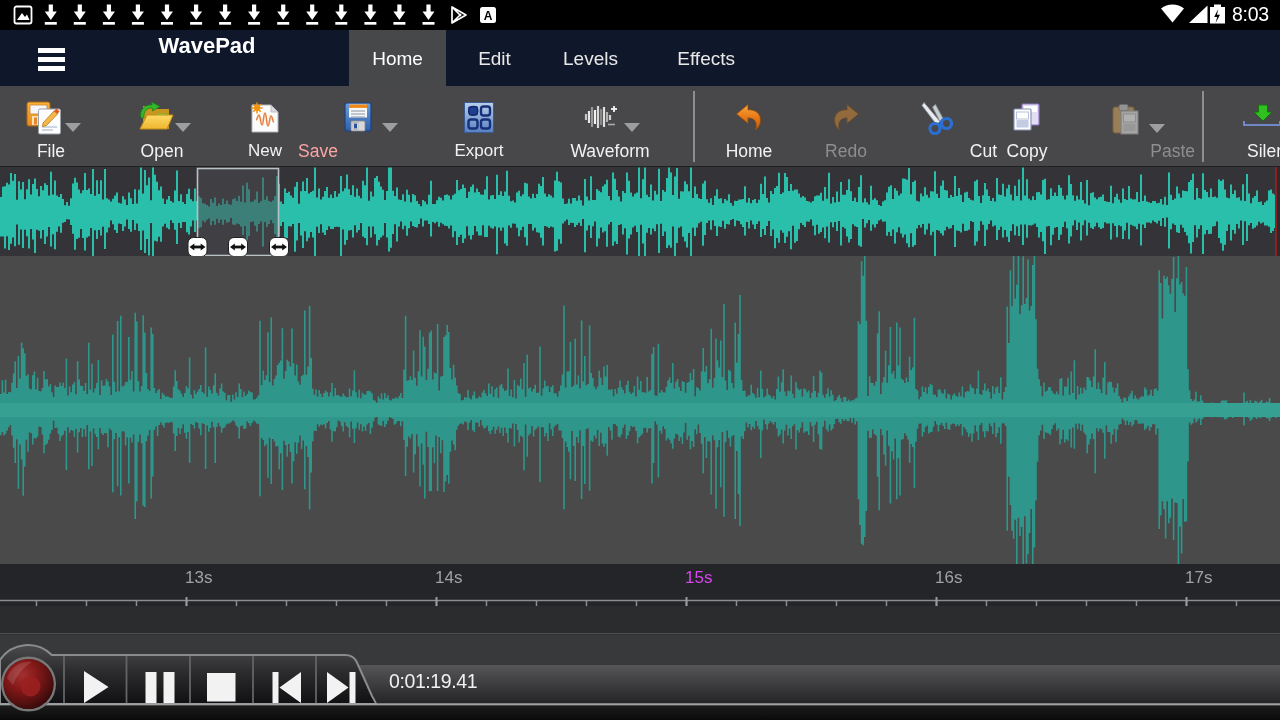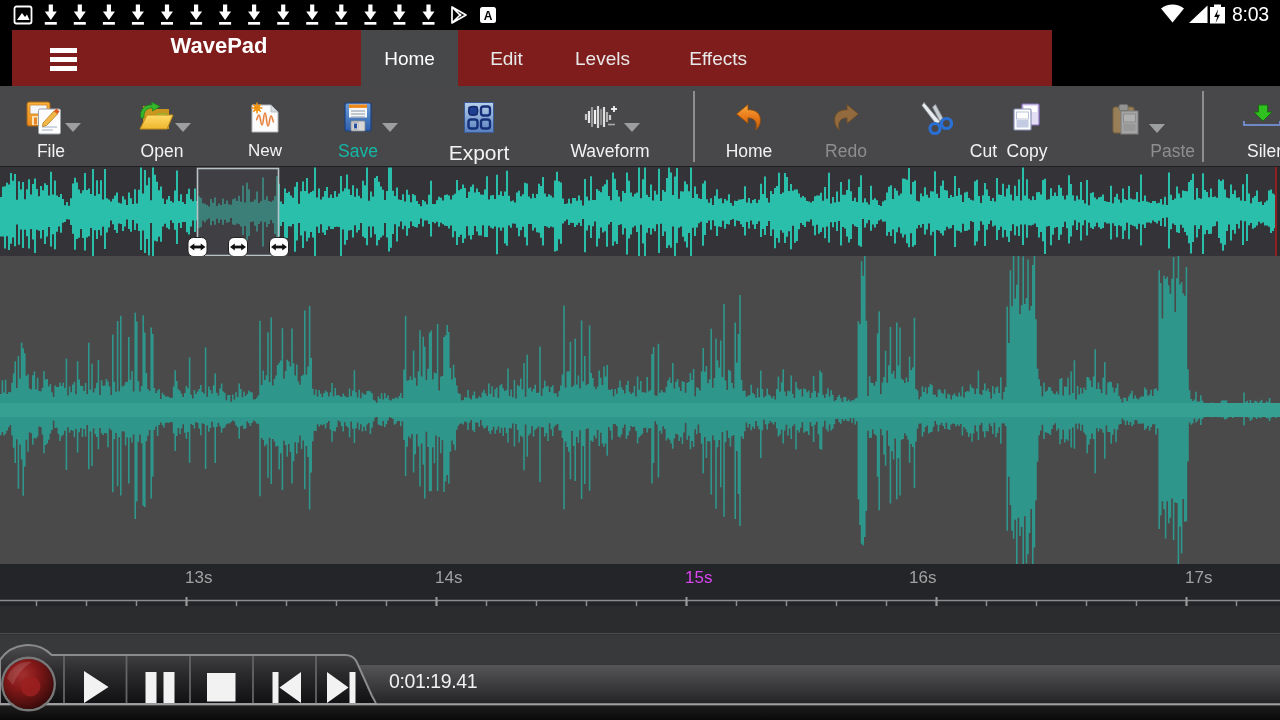--- a/index.html
+++ b/index.html
@@ -90,21 +90,21 @@
   <path d="M1172.5 22.5 L1161 8.5 A 18.5 18.5 0 0 1 1184 8.5 Z" fill="#fff"></path>
 
   <path d="M1207.5 5.5 L1207.5 23 L1189 23 Z" fill="#fff"></path>
 
   <path d="M1210 7 h4 v-2.5 h7 v2.5 h4 v16.5 h-15 z" fill="#fff"></path>
   <path d="M1218.2 9 l-4 8 h3 l-1.6 6 4.4 -8.2 h-3 z" fill="#000"></path>
 </svg>
 <div class="abs" style="left:1232px;top:3px;font-size:19.5px;color:#fff;letter-spacing:-0.3px">8:03</div>
 </div>
 
-<div class="abs" style="left:12px;top:30px;width:1040px;height:56px;background:#7f1d1d">
+<div class="abs" style="left:0;top:30px;width:1280px;height:56px;background:#0f172a">
   <div class="abs" style="left:349px;top:0;width:97px;height:56px;background:#47484a"></div>
   <div class="abs" style="left:37.5px;top:18px;width:27.5px;height:5px;background:#fff"></div>
   <div class="abs" style="left:37.5px;top:27px;width:27.5px;height:5px;background:#fff"></div>
   <div class="abs" style="left:37.5px;top:36px;width:27.5px;height:5px;background:#fff"></div>
   <div class="abs" style="left:107px;top:2.5px;width:200px;text-align:center;font-size:22px;font-weight:bold;color:#fff">WavePad</div>
   <div class="abs" style="left:349px;top:17.5px;width:97px;text-align:center;font-size:19px;color:#fff">Home</div>
   <div class="abs" style="left:446px;top:17.5px;width:97px;text-align:center;font-size:19px;color:#e8e8e8">Edit</div>
   <div class="abs" style="left:543px;top:17.5px;width:95px;text-align:center;font-size:19px;color:#e8e8e8">Levels</div>
   <div class="abs" style="left:638px;top:17.5px;width:97px;text-align:right;font-size:19px;color:#e8e8e8">Effects</div>
 </div>
@@ -263,22 +263,22 @@
     <svg class="abs" style="left:1149.0px;top:37.5px" width="16" height="9" viewBox="0 0 16 9">
       <path d="M0 0 L16 0 L8 9 Z" fill="#9c9ea0"></path>
     </svg>
     <svg class="abs" style="left:1242px;top:18px" width="38" height="26" viewBox="0 0 38 26">
 <path d="M16.5 1 L25.5 1 L25.5 8 L30 8 L21 17 L12 8 L16.5 8 Z" fill="#30c020" stroke="#187010" stroke-width="1"></path>
 <path d="M2 17 L2 21 L38 21 L38 17" fill="none" stroke="#7088c8" stroke-width="2"></path>
 </svg>
   <div class="abs" style="left:-9px;top:55px;width:120px;text-align:center;font-size:17.5px;color:#f2f2f2">File</div>
     <div class="abs" style="left:102px;top:55px;width:120px;text-align:center;font-size:17.5px;color:#f2f2f2">Open</div>
     <div class="abs" style="left:205px;top:55px;width:120px;text-align:center;font-size:17px;color:#f2f2f2">New</div>
-    <div class="abs" style="left:298px;top:55px;width:120px;text-align:center;font-size:17.5px;color:#14b8a6">Save</div>
-    <div class="abs" style="left:419px;top:55px;width:120px;text-align:center;font-size:21px;color:#f2f2f2">Export</div>
+    <div class="abs" style="left:298px;top:55px;width:120px;font-size:17.5px;color:#fca5a5">Save</div>
+    <div class="abs" style="left:419px;top:55px;width:120px;text-align:center;font-size:17px;color:#f2f2f2">Export</div>
     <div class="abs" style="left:550px;top:55px;width:120px;text-align:center;font-size:17.5px;color:#f2f2f2">Waveform</div>
     <div class="abs" style="left:689px;top:55px;width:120px;text-align:center;font-size:17.5px;color:#f2f2f2">Home</div>
     <div class="abs" style="left:786px;top:55px;width:120px;text-align:center;font-size:17.5px;color:#8e8e90">Redo</div>
     <div class="abs" style="left:877px;top:55px;width:120px;text-align:right;font-size:17.5px;color:#f2f2f2">Cut</div>
     <div class="abs" style="left:967px;top:55px;width:120px;text-align:center;font-size:17.5px;color:#f2f2f2">Copy</div>
     <div class="abs" style="left:1075px;top:55px;width:120px;text-align:right;font-size:17.5px;color:#8e8e90">Paste</div>
     <div class="abs" style="left:1247px;top:55px;width:100px;font-size:17.5px;color:#f2f2f2">Silence</div>
 </div>
 <div class="abs" style="left:0;top:166px;width:1280px;height:1.5px;background:#202022"></div>
 
@@ -315,21 +315,21 @@
 <svg class="abs" style="left:0;top:0" width="1280" height="308">
   <path d="M0.8 137.9V179.3M2.4 124.3V175.9M4.0 136.6V179.5M5.6 123.7V177.8M7.2 138.1V174.6M8.8 136.1V171.3M10.4 136.3V169.1M12.0 126.7V179.6M13.6 117.6V191.8M15.2 105.2V207.0M16.8 132.0V183.2M18.4 100.1V232.7M20.0 122.6V188.4M21.6 86.6V203.6M23.2 92.3V239.8M24.8 97.2V210.5M26.4 119.7V183.8M28.0 118.2V195.8M29.6 132.4V176.3M31.2 133.6V177.3M32.8 119.2V188.5M34.4 115.6V181.9M36.0 133.3V182.8M37.6 121.7V180.4M39.2 135.1V170.4M40.8 135.2V171.1M42.4 132.0V178.6M44.0 115.0V197.3M45.6 123.6V189.0M47.2 123.1V187.6M48.8 130.6V183.7M50.4 128.0V177.5M52.0 136.3V174.1M53.6 141.1V164.7M55.2 129.5V172.1M56.8 130.9V171.8M58.4 130.9V177.9M60.0 126.5V185.1M61.6 130.1V180.3M63.2 126.8V178.8M64.8 131.9V174.8M66.4 102.5V214.0M68.0 139.5V171.3M69.6 130.4V176.7M71.2 136.2V173.9M72.8 128.4V174.8M74.4 126.1V181.0M76.0 138.3V173.1M77.6 105.2V196.5M79.2 123.5V176.3M80.8 129.8V172.0M82.4 130.1V181.1M84.0 134.9V172.9M85.6 126.9V180.5M87.2 138.1V168.9M88.8 86.7V213.2M90.4 133.4V175.5M92.0 107.7V209.9M93.6 136.6V172.6M95.2 132.3V178.3M96.8 127.0V181.1M98.4 104.0V193.2M100.0 138.9V172.0M101.6 124.3V177.3M103.2 129.7V179.0M104.8 129.4V176.9M106.4 122.9V177.5M108.0 125.5V191.2M109.6 130.6V172.4M111.2 138.9V174.3M112.8 78.5V236.3M114.4 125.7V183.2M116.0 135.8V177.0M117.6 64.9V230.3M119.2 135.3V181.2M120.8 59.8V239.4M122.4 130.4V175.2M124.0 129.4V175.5M125.6 126.3V189.5M127.2 125.7V181.5M128.8 81.1V227.4M130.4 123.8V181.7M132.0 115.1V186.4M133.6 135.5V178.5M135.2 56.7V263.0M136.8 65.6V245.6M138.4 125.2V185.7M140.0 135.6V178.6M141.6 130.0V187.3M143.2 59.2V249.7M144.8 76.6V250.9M146.4 116.9V185.3M148.0 132.9V179.7M149.6 134.9V173.9M151.2 71.5V242.4M152.8 78.1V220.4M154.4 132.0V173.9M156.0 137.1V170.4M157.6 134.4V180.1M159.2 132.9V168.9M160.8 143.1V166.5M162.4 136.7V169.1M164.0 138.7V171.5M165.6 140.6V166.9M167.2 140.4V166.4M168.8 140.7V167.0M170.4 141.9V166.0M172.0 141.8V166.2M173.6 130.6V177.4M175.2 114.3V194.9M176.8 125.0V180.0M178.4 133.3V172.1M180.0 134.7V178.1M181.6 137.7V172.5M183.2 141.0V168.3M184.8 137.1V176.8M186.4 130.0V182.7M188.0 132.3V175.9M189.6 101.6V206.7M191.2 138.7V167.9M192.8 142.4V168.9M194.4 133.9V172.4M196.0 138.1V165.9M197.6 135.5V167.0M199.2 133.1V172.5M200.8 128.9V179.2M202.4 136.0V167.3M204.0 137.4V168.0M205.6 91.5V213.0M207.2 140.7V169.6M208.8 130.4V175.8M210.4 134.1V172.0M212.0 137.4V165.8M213.6 129.2V171.1M215.2 117.4V207.0M216.8 136.7V170.9M218.4 139.6V167.0M220.0 132.6V170.2M221.6 127.4V176.8M223.2 135.6V172.2M224.8 136.7V171.4M226.4 144.2V168.4M228.0 138.9V167.4M229.6 139.0V167.4M231.2 145.8V166.1M232.8 138.6V164.6M234.4 143.5V165.5M236.0 136.3V169.2M237.6 141.0V171.3M239.2 127.4V182.7M240.8 133.0V170.2M242.4 141.3V169.5M244.0 135.6V172.9M245.6 140.1V172.6M247.2 137.9V165.6M248.8 134.4V167.3M250.4 136.3V169.9M252.0 136.2V167.0M253.6 143.5V164.4M255.2 143.2V165.5M256.8 141.7V167.5M258.4 139.3V168.3M260.0 64.8V240.3M261.6 128.9V182.1M263.2 114.6V184.1M264.8 124.1V190.2M266.4 119.2V188.3M268.0 76.3V221.8M269.6 126.0V181.7M271.2 61.5V228.0M272.8 129.6V182.9M274.4 123.0V185.6M276.0 119.6V190.5M277.6 109.0V189.9M279.2 106.8V213.5M280.8 104.4V197.3M282.4 72.2V233.9M284.0 122.7V184.7M285.6 114.9V189.0M287.2 103.7V200.8M288.8 105.6V187.9M290.4 110.5V196.0M292.0 72.5V227.4M293.6 107.3V205.3M295.2 119.5V186.3M296.8 108.5V197.8M298.4 125.6V186.8M300.0 128.8V179.6M301.6 120.0V193.1M303.2 118.6V184.4M304.8 54.6V233.3M306.4 118.7V189.9M308.0 110.6V200.9M309.6 49.9V253.5M311.2 102.0V216.4M312.8 132.8V185.3M314.4 138.7V174.7M316.0 133.6V175.1M317.6 140.4V168.3M319.2 133.9V170.5M320.8 137.8V168.5M322.4 141.1V169.3M324.0 136.9V168.3M325.6 134.4V172.6M327.2 136.3V167.0M328.8 140.5V164.9M330.4 136.2V173.6M332.0 127.0V185.8M333.6 140.2V175.0M335.2 131.9V175.6M336.8 139.3V171.3M338.4 139.0V164.4M340.0 140.2V165.8M341.6 141.0V170.1M343.2 137.4V175.4M344.8 139.7V166.2M346.4 141.2V170.0M348.0 141.0V171.4M349.6 132.6V181.2M351.2 140.2V165.5M352.8 134.4V172.8M354.4 114.2V187.0M356.0 136.2V172.2M357.6 141.6V166.4M359.2 133.7V173.7M360.8 142.3V168.2M362.4 136.8V175.6M364.0 138.5V170.7M365.6 138.4V174.9M367.2 135.0V168.4M368.8 134.8V167.0M370.4 135.6V178.1M372.0 137.2V171.8M373.6 143.8V165.4M375.2 144.7V161.4M376.8 146.8V160.8M378.4 140.2V168.6M380.0 142.8V169.2M381.6 137.2V170.0M383.2 143.6V165.1M384.8 137.0V170.9M386.4 142.0V168.3M388.0 139.3V164.6M389.6 143.8V160.6M391.2 144.4V162.0M392.8 142.4V162.7M394.4 142.7V168.8M396.0 141.3V167.5M397.6 142.6V164.9M399.2 140.0V165.0M400.8 137.1V170.2M402.4 142.0V165.2M404.0 113.6V183.9M405.6 59.8V220.1M407.2 124.8V190.7M408.8 124.3V180.6M410.4 120.3V182.6M412.0 123.9V178.1M413.6 94.6V216.6M415.2 121.7V198.3M416.8 129.8V178.2M418.4 115.3V190.6M420.0 74.2V230.5M421.6 120.6V187.4M423.2 80.8V208.8M424.8 90.6V242.4M426.4 124.1V175.8M428.0 112.8V191.1M429.6 76.7V235.3M431.2 74.5V234.9M432.8 123.6V191.2M434.4 116.4V207.3M436.0 117.2V179.5M437.6 68.0V235.0M439.2 134.6V181.0M440.8 120.7V197.3M442.4 120.0V184.2M444.0 81.0V235.9M445.6 79.3V225.5M447.2 69.1V219.0M448.8 76.0V227.7M450.4 112.0V195.8M452.0 123.6V184.6M453.6 108.7V188.6M455.2 121.8V194.2M456.8 129.5V173.8M458.4 137.0V169.8M460.0 137.9V167.7M461.6 144.5V167.4M463.2 144.1V168.6M464.8 140.9V165.5M466.4 141.7V166.2M468.0 133.9V174.1M469.6 142.1V166.7M471.2 143.4V164.1M472.8 139.2V174.2M474.4 135.4V176.0M476.0 142.3V166.6M477.6 142.5V166.7M479.2 140.3V170.8M480.8 141.5V164.0M482.4 136.5V169.6M484.0 133.7V172.6M485.6 137.4V171.8M487.2 139.9V169.7M488.8 127.4V175.3M490.4 137.8V178.0M492.0 130.2V173.9M493.6 140.9V170.8M495.2 133.2V177.8M496.8 131.5V173.7M498.4 141.8V170.5M500.0 129.5V177.0M501.6 128.0V171.7M503.2 132.2V180.0M504.8 135.1V171.6M506.4 133.7V177.1M508.0 112.5V186.5M509.6 140.0V171.9M511.2 133.5V172.5M512.8 141.2V167.6M514.4 124.0V190.6M516.0 142.5V167.9M517.6 129.0V174.0M519.2 130.3V186.4M520.8 122.4V179.7M522.4 133.2V181.1M524.0 107.0V214.2M525.6 140.8V168.6M527.2 98.7V200.8M528.8 132.4V179.4M530.4 131.3V177.5M532.0 135.5V170.0M533.6 132.9V180.6M535.2 128.7V173.8M536.8 137.1V172.6M538.4 136.5V170.6M540.0 90.5V225.9M541.6 139.8V171.1M543.2 132.2V171.5M544.8 124.5V180.5M546.4 130.5V177.1M548.0 129.8V184.9M549.6 136.0V167.3M551.2 131.1V173.5M552.8 129.2V179.9M554.4 137.2V170.7M556.0 137.3V169.0M557.6 140.7V168.0M559.2 135.1V174.4M560.8 129.6V174.5M562.4 118.5V182.1M564.0 49.6V253.2M565.6 131.4V185.7M567.2 115.6V191.0M568.8 115.3V195.7M570.4 85.7V223.2M572.0 130.9V175.0M573.6 129.5V190.0M575.2 82.7V225.1M576.8 128.5V181.1M578.4 119.4V186.8M580.0 132.6V174.3M581.6 64.6V243.1M583.2 125.4V190.1M584.8 99.9V228.1M586.4 129.2V173.0M588.0 128.1V172.2M589.6 69.6V234.8M591.2 116.9V184.7M592.8 122.0V185.7M594.4 130.4V179.4M596.0 133.3V182.4M597.6 130.6V174.1M599.2 114.4V190.0M600.8 121.7V176.7M602.4 129.0V187.8M604.0 110.5V190.8M605.6 120.4V187.6M607.2 109.1V199.7M608.8 133.4V171.1M610.4 134.0V174.4M612.0 132.9V183.7M613.6 140.3V168.0M615.2 133.1V168.3M616.8 137.7V169.9M618.4 131.5V180.4M620.0 124.6V181.5M621.6 131.2V178.5M623.2 134.1V171.8M624.8 137.5V168.5M626.4 128.9V183.1M628.0 124.8V179.4M629.6 135.8V175.3M631.2 138.1V169.9M632.8 136.4V171.1M634.4 130.0V170.5M636.0 140.5V175.1M637.6 120.4V187.2M639.2 133.7V181.2M640.8 125.1V179.7M642.4 136.2V177.7M644.0 136.3V172.0M645.6 136.7V171.7M647.2 120.9V176.6M648.8 135.4V172.5M650.4 134.1V171.9M652.0 98.0V227.5M653.6 90.9V207.0M655.2 139.6V165.3M656.8 139.7V168.6M658.4 87.8V221.6M660.0 136.7V174.7M661.6 133.9V177.7M663.2 136.2V170.2M664.8 136.6V172.9M666.4 130.8V184.5M668.0 124.6V182.0M669.6 121.4V183.7M671.2 126.9V187.6M672.8 106.9V192.8M674.4 132.6V182.5M676.0 125.8V177.8M677.6 123.1V178.6M679.2 131.3V185.0M680.8 134.9V181.3M682.4 125.2V188.0M684.0 126.1V176.4M685.6 136.8V167.1M687.2 126.7V183.7M688.8 126.1V179.8M690.4 116.9V193.2M692.0 123.9V184.9M693.6 113.1V191.1M695.2 140.3V173.3M696.8 131.3V178.2M698.4 132.1V168.6M700.0 134.6V176.9M701.6 115.6V187.7M703.2 92.1V217.4M704.8 115.7V180.9M706.4 110.0V202.0M708.0 127.2V185.3M709.6 123.2V185.4M711.2 72.7V238.6M712.8 131.7V179.6M714.4 122.1V184.2M716.0 82.5V252.7M717.6 104.2V191.2M719.2 111.5V183.9M720.8 84.6V231.2M722.4 121.1V176.1M724.0 48.0V260.8M725.6 124.4V186.2M727.2 133.9V174.6M728.8 113.8V182.0M730.4 114.9V190.5M732.0 127.1V180.3M733.6 132.2V179.1M735.2 66.4V263.1M736.8 106.6V194.9M738.4 78.1V237.9M740.0 38.9V270.0M741.6 124.0V180.6M743.2 135.1V183.1M744.8 134.5V175.2M746.4 140.7V166.5M748.0 139.6V171.4M749.6 139.3V168.1M751.2 128.7V174.2M752.8 137.1V170.8M754.4 138.6V172.7M756.0 141.8V165.1M757.6 131.8V169.9M759.2 141.3V173.3M760.8 114.6V202.1M762.4 132.9V174.3M764.0 141.5V163.7M765.6 140.0V168.3M767.2 132.4V173.6M768.8 138.4V167.6M770.4 139.8V165.2M772.0 142.2V166.7M773.6 140.1V168.4M775.2 143.4V165.9M776.8 132.9V172.5M778.4 120.5V180.5M780.0 135.8V178.8M781.6 126.3V173.8M783.2 113.3V187.5M784.8 135.4V174.4M786.4 139.9V168.8M788.0 134.5V179.4M789.6 135.2V172.5M791.2 119.6V182.9M792.8 137.7V170.2M794.4 142.0V168.3M796.0 125.9V193.4M797.6 132.0V174.0M799.2 134.1V176.5M800.8 133.1V171.7M802.4 140.5V166.2M804.0 132.2V176.7M805.6 133.3V175.4M807.2 136.3V175.2M808.8 134.5V179.0M810.4 142.0V166.3M812.0 136.8V170.3M813.6 120.1V185.9M815.2 135.0V168.8M816.8 141.3V165.8M818.4 136.7V178.3M820.0 114.6V193.1M821.6 116.7V193.8M823.2 138.8V170.8M824.8 141.8V164.7M826.4 137.7V173.3M828.0 132.2V175.6M829.6 140.4V168.6M831.2 134.3V174.4M832.8 138.8V172.8M834.4 145.0V168.0M836.0 144.1V163.1M837.6 141.1V162.7M839.2 139.1V166.2M840.8 142.2V167.7M842.4 146.1V163.2M844.0 141.0V165.1M845.6 141.1V163.3M847.2 145.1V165.1M848.8 143.5V165.3M850.4 145.3V161.9M852.0 144.3V167.1M853.6 144.3V162.3M855.2 142.6V168.4M856.8 141.8V165.3M858.4 65.3V243.2M860.0 68.2V269.1M861.6 5.2V287.8M863.2 19.8V289.4M864.8 0.0V281.1M866.4 64.8V255.1M868.0 140.1V174.8M869.6 120.2V182.1M871.2 126.7V181.8M872.8 127.1V173.5M874.4 129.8V178.0M876.0 125.6V179.6M877.6 77.4V220.8M879.2 55.3V254.3M880.8 137.9V173.0M882.4 126.5V179.2M884.0 121.1V198.5M885.6 94.8V209.8M887.2 126.7V174.6M888.8 109.3V189.7M890.4 71.1V247.6M892.0 117.8V195.3M893.6 114.9V203.4M895.2 122.6V182.6M896.8 66.6V243.3M898.4 109.4V202.3M900.0 71.4V239.4M901.6 122.4V183.8M903.2 124.0V182.9M904.8 127.1V177.2M906.4 121.5V179.8M908.0 126.1V183.5M909.6 100.8V206.7M911.2 114.1V187.9M912.8 111.4V190.9M914.4 61.7V231.9M916.0 133.1V185.8M917.6 134.6V172.8M919.2 143.3V167.7M920.8 140.8V167.6M922.4 130.5V180.4M924.0 136.1V176.3M925.6 131.2V170.9M927.2 137.8V169.5M928.8 131.0V177.4M930.4 127.7V176.3M932.0 129.0V175.8M933.6 138.8V170.8M935.2 138.8V164.9M936.8 140.9V168.4M938.4 133.6V175.5M940.0 133.4V169.0M941.6 136.7V167.0M943.2 137.7V170.1M944.8 133.6V172.9M946.4 142.4V166.8M948.0 137.7V173.0M949.6 138.6V173.9M951.2 143.4V168.4M952.8 139.3V167.4M954.4 137.3V168.1M956.0 139.7V170.5M957.6 140.8V168.5M959.2 136.5V170.1M960.8 140.3V168.0M962.4 130.5V179.4M964.0 141.5V171.1M965.6 136.1V173.3M967.2 135.0V176.2M968.8 135.4V180.9M970.4 128.4V177.6M972.0 131.4V185.8M973.6 132.5V177.4M975.2 138.0V169.3M976.8 132.6V175.4M978.4 114.4V184.0M980.0 138.1V169.1M981.6 139.1V167.1M983.2 134.1V175.4M984.8 127.5V181.4M986.4 134.7V175.1M988.0 132.5V175.5M989.6 136.0V167.4M991.2 142.8V170.3M992.8 129.9V177.9M994.4 137.8V166.8M996.0 131.6V181.2M997.6 130.5V176.9M999.2 137.1V171.2M1000.8 121.2V187.7M1002.4 143.6V167.5M1004.0 136.1V167.2M1005.6 131.0V170.1M1007.2 50.4V274.8M1008.8 87.0V220.7M1010.4 14.3V249.1M1012.0 50.3V274.7M1013.6 0.0V282.7M1015.2 42.4V263.7M1016.8 28.7V308.0M1018.4 0.0V261.7M1020.0 58.1V279.9M1021.6 49.3V270.9M1023.2 0.2V308.0M1024.8 47.9V260.2M1026.4 41.9V307.5M1028.0 3.6V298.2M1029.6 54.6V276.9M1031.2 50.1V253.1M1032.8 9.1V308.0M1034.4 0.0V291.5M1036.0 63.2V244.3M1037.6 112.8V205.7M1039.2 123.2V179.3M1040.8 130.1V174.5M1042.4 140.2V168.7M1044.0 126.6V183.0M1045.6 135.7V176.2M1047.2 134.6V177.1M1048.8 130.9V177.4M1050.4 131.3V179.0M1052.0 135.1V173.0M1053.6 137.4V169.1M1055.2 138.2V167.2M1056.8 135.6V174.8M1058.4 138.6V172.5M1060.0 122.9V188.2M1061.6 122.0V183.2M1063.2 139.5V173.8M1064.8 130.4V186.6M1066.4 130.8V183.3M1068.0 121.8V184.8M1069.6 139.1V173.3M1071.2 115.5V191.6M1072.8 137.0V171.5M1074.4 104.2V192.7M1076.0 143.6V167.7M1077.6 130.1V173.3M1079.2 138.4V167.6M1080.8 131.8V174.7M1082.4 137.4V168.8M1084.0 131.6V176.4M1085.6 134.0V178.7M1087.2 120.9V197.2M1088.8 121.6V188.6M1090.4 124.6V183.2M1092.0 131.1V177.4M1093.6 120.6V183.1M1095.2 93.3V217.3M1096.8 133.1V172.2M1098.4 126.6V175.5M1100.0 133.1V172.6M1101.6 136.9V173.2M1103.2 121.5V176.7M1104.8 106.0V202.7M1106.4 138.8V169.5M1108.0 126.4V176.0M1109.6 125.4V176.0M1111.2 125.9V187.7M1112.8 131.3V178.8M1114.4 136.4V172.9M1116.0 132.0V186.3M1117.6 127.2V173.7M1119.2 140.1V168.5M1120.8 142.8V167.9M1122.4 146.6V162.6M1124.0 141.6V164.6M1125.6 142.0V169.0M1127.2 145.0V164.8M1128.8 140.6V169.0M1130.4 137.7V166.0M1132.0 134.7V170.2M1133.6 142.8V168.4M1135.2 139.5V164.1M1136.8 142.3V164.3M1138.4 143.5V167.7M1140.0 141.6V167.8M1141.6 140.3V167.5M1143.2 140.6V167.6M1144.8 131.5V174.1M1146.4 133.6V172.3M1148.0 139.8V169.8M1149.6 138.5V174.7M1151.2 133.7V171.3M1152.8 139.9V168.3M1154.4 133.1V168.3M1156.0 132.2V178.4M1157.6 134.8V172.5M1159.2 14.3V272.9M1160.8 27.0V259.6M1162.4 62.6V245.2M1164.0 19.7V253.3M1165.6 23.0V282.4M1167.2 20.8V245.3M1168.8 29.2V267.3M1170.4 37.8V261.8M1172.0 22.7V242.4M1173.6 1.0V283.9M1175.2 56.1V246.4M1176.8 22.2V246.9M1178.4 0.0V308.0M1180.0 28.5V270.6M1181.6 26.1V297.4M1183.2 37.5V243.1M1184.8 39.8V265.8M1186.4 11.0V265.2M1188.0 113.2V205.6M1189.6 134.3V166.6M1191.2 143.0V168.7M1192.8 145.0V167.2M1194.4 143.6V162.6M1196.0 135.8V166.5M1197.6 145.4V164.7M1199.2 145.6V162.4M1200.8 139.3V169.0M1202.4 144.6V162.9M1204.0 146.8V161.2M1205.6 147.1V160.6M1207.2 149.0V160.3M1208.8 148.8V161.0M1210.4 148.4V160.7M1212.0 146.6V161.3M1213.6 149.0V159.0M1215.2 147.8V159.4M1216.8 148.1V160.8M1218.4 148.9V161.3M1220.0 148.0V160.0M1221.6 144.7V161.6M1223.2 144.3V161.3M1224.8 144.4V163.4M1226.4 144.2V163.0M1228.0 147.6V161.8M1229.6 147.1V161.0M1231.2 148.1V160.9M1232.8 148.5V161.9M1234.4 149.0V159.0M1236.0 148.4V160.0M1237.6 149.0V160.2M1239.2 148.8V159.0M1240.8 149.0V159.0M1242.4 149.0V159.0M1244.0 136.5V169.4M1245.6 146.3V160.3M1247.2 144.7V161.1M1248.8 147.5V161.8M1250.4 144.0V164.9M1252.0 147.6V163.6M1253.6 146.7V159.9M1255.2 144.7V161.8M1256.8 145.4V163.0M1258.4 147.7V159.0M1260.0 145.6V162.1M1261.6 143.7V161.6M1263.2 149.0V160.2M1264.8 148.5V161.0M1266.4 145.5V162.1M1268.0 146.2V162.6M1269.6 142.0V165.1M1271.2 147.5V161.8M1272.8 147.9V160.1M1274.4 147.6V159.3M1276.0 148.2V162.0M1277.6 147.7V159.2M1279.2 147.0V159.8M1280.8 149.0V159.5" stroke="#2e968a" stroke-width="1.6" fill="none"></path>
   <rect x="0" y="147" width="1280" height="14" fill="#36a093"></rect>
 </svg>
 </div>
 
 <div class="abs" style="left:0;top:564px;width:1280px;height:42px;background:#232528">
   <div class="abs" style="left:185px;top:4px;font-size:17px;color:#a2a2a2">13s</div>
   <div class="abs" style="left:435px;top:4px;font-size:17px;color:#a2a2a2">14s</div>
   <div class="abs" style="left:685px;top:4px;font-size:17px;color:#d946ef">15s</div>
-  <div class="abs" style="left:909px;top:4px;font-size:17px;color:#a2a2a2">16s</div>
+  <div class="abs" style="left:935px;top:4px;font-size:17px;color:#a2a2a2">16s</div>
   <div class="abs" style="left:1185px;top:4px;font-size:17px;color:#a2a2a2">17s</div>
   <svg class="abs" style="left:0;top:29px" width="1280" height="20">
     <line x1="0" y1="7.5" x2="1280" y2="7.5" stroke="#8d8d8d" stroke-width="1.6"></line>
     <line x1="36.5" y1="7" x2="36.5" y2="16" stroke="#8d8d8d" stroke-width="1.5"></line>
       <line x1="86.5" y1="7" x2="86.5" y2="16" stroke="#8d8d8d" stroke-width="1.5"></line>
       <line x1="136.5" y1="7" x2="136.5" y2="16" stroke="#8d8d8d" stroke-width="1.5"></line>
       <line x1="186.5" y1="7" x2="186.5" y2="16" stroke="#8d8d8d" stroke-width="1.5"></line>
       <line x1="236.5" y1="7" x2="236.5" y2="16" stroke="#8d8d8d" stroke-width="1.5"></line>
       <line x1="286.5" y1="7" x2="286.5" y2="16" stroke="#8d8d8d" stroke-width="1.5"></line>
       <line x1="336.5" y1="7" x2="336.5" y2="16" stroke="#8d8d8d" stroke-width="1.5"></line>

